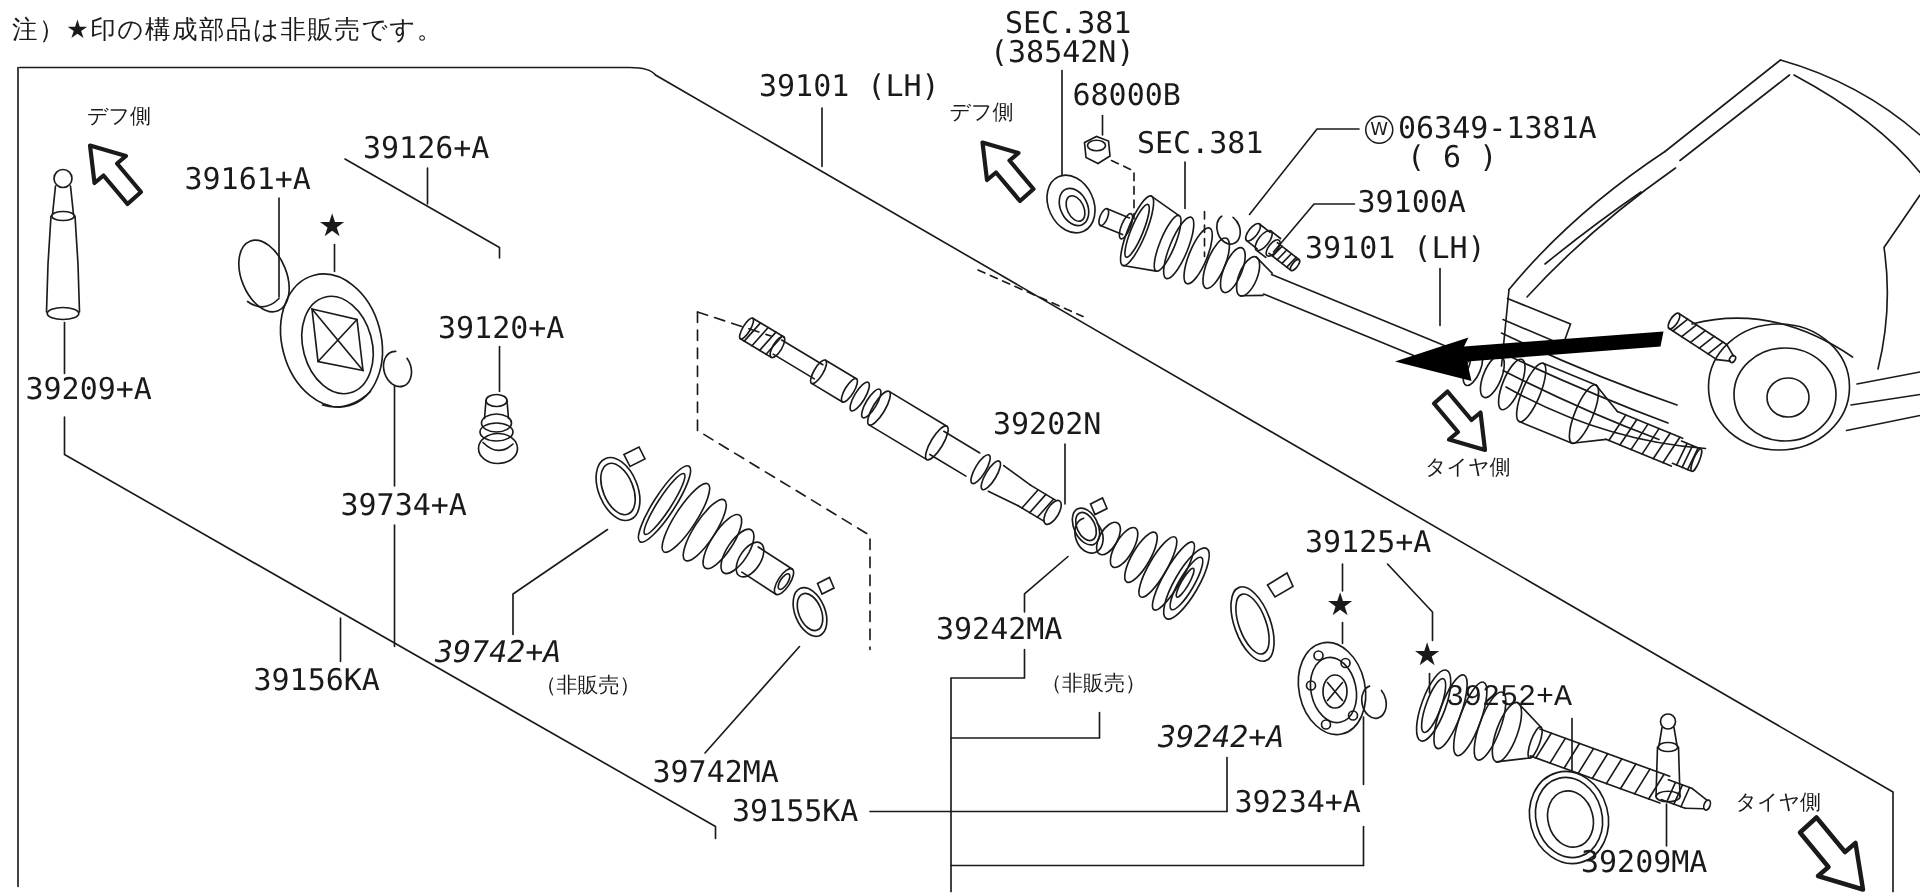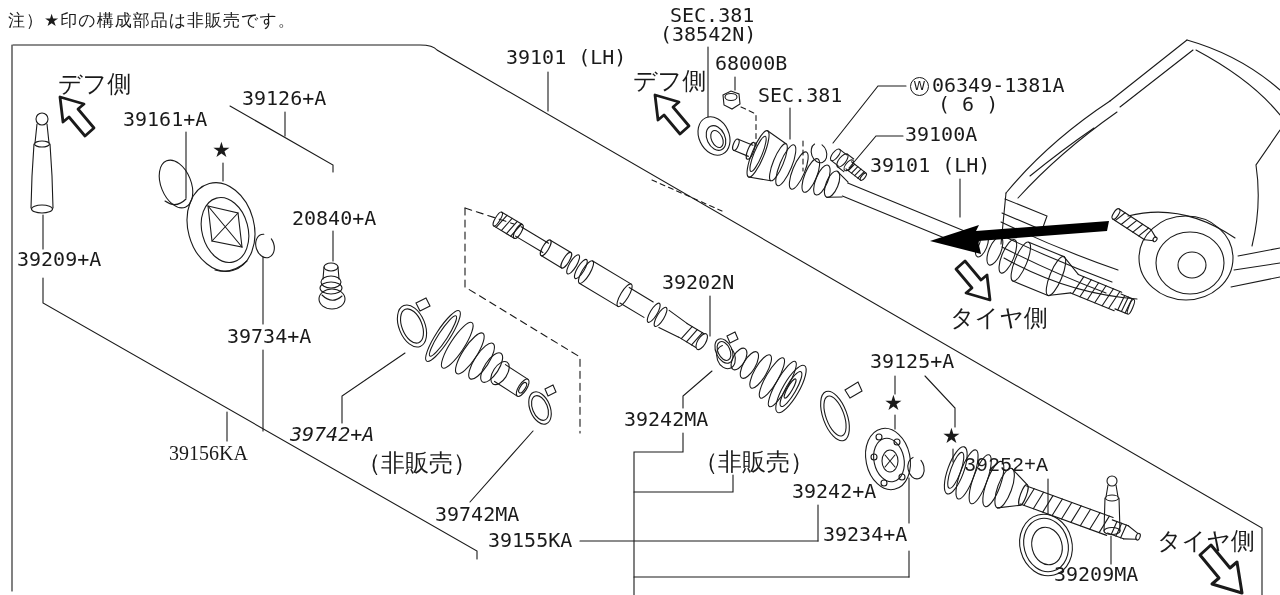--- a/index.html
+++ b/index.html
@@ -1,20 +1,20 @@
 <!DOCTYPE html>
 <html><head>
 <meta charset="utf-8">
 <style>
   html,body{margin:0;padding:0;background:#fff;}
   #stage{position:relative;width:1280px;height:595px;background:#ffffff;overflow:hidden;
          font-family:"DejaVu Sans Mono","Liberation Mono",monospace;color:#1a1a1a;}
   svg{position:absolute;left:0;top:0;}
   .lbl{position:absolute;font-size:20px;line-height:1.05;white-space:nowrap;color:#1a1a1a;}
-  .jp{font-family:Liberation Serif, serif;font-size:24px;}
+  .jp{font-family:Liberation Mono, monospace;font-size:14px;}
   .note{font-family:"DejaVu Sans","Liberation Sans",sans-serif;font-size:17px;letter-spacing:1px;}
   .star{position:absolute;font-family:"DejaVu Sans","Liberation Sans",sans-serif;font-size:21px;line-height:1;}
   .wcirc{position:absolute;width:17px;height:17px;border:1.6px solid #1a1a1a;border-radius:50%;
          font-size:12px;line-height:17px;text-align:center;font-family:"DejaVu Sans",sans-serif;}
 </style>
 </head>
 <body>
 
 <div id="stage">
 
@@ -324,43 +324,43 @@
 
   <div class="lbl note" style="left:8px;top:12px;">注）★印の構成部品は非販売です。</div>
 
   <div class="lbl jp" style="left:58px;top:72px;">デフ側</div>
   <div class="lbl jp" style="left:633px;top:69px;">デフ側</div>
   <div class="lbl jp" style="left:950px;top:306px;">タイヤ側</div>
   <div class="lbl jp" style="left:1157px;top:529px;">タイヤ側</div>
 
   <div class="lbl" style="left:123px;top:109px;">39161+A</div>
   <div class="lbl" style="left:242px;top:88px;">39126+A</div>
-  <div class="lbl" style="left:292px;top:208px;">20840+A</div>
+  <div class="lbl" style="left:292px;top:208px;">39120+A</div>
   <div class="lbl" style="left:17px;top:249px;">39209+A</div>
   <div class="lbl" style="left:227px;top:326px;">39734+A</div>
 
   <div class="lbl" style="left:506px;top:47px;">39101 (LH)</div>
   <div class="lbl" style="left:670px;top:5px;">SEC.381</div>
   <div class="lbl" style="left:660px;top:24px;">(38542N)</div>
   <div class="lbl" style="left:715px;top:53px;">68000B</div>
   <div class="lbl" style="left:758px;top:85px;">SEC.381</div>
 
   <div class="wcirc" style="left:910px;top:77px;">W</div>
   <div class="lbl" style="left:932px;top:75px;">06349-1381A</div>
   <div class="lbl" style="left:938px;top:94px;">( 6 )</div>
   <div class="lbl" style="left:905px;top:124px;">39100A</div>
   <div class="lbl" style="left:870px;top:155px;">39101 (LH)</div>
 
   <div class="lbl" style="left:662px;top:272px;">39202N</div>
   <div class="lbl" style="left:870px;top:351px;">39125+A</div>
   <div class="lbl" style="left:624px;top:409px;">39242MA</div>
   <div class="lbl jp" style="left:694px;top:450px;">（非販売）</div>
-  <div class="lbl" style="left:792px;top:481px;">39242+A</div>
-
-  <div class="lbl" style="left:169px;top:443px;font-family:Liberation Serif, serif;">39156KA</div>
+  <div class="lbl" style="left:772px;top:481px;font-style:italic;">39242+A</div>
+
+  <div class="lbl" style="left:169px;top:443px;">39156KA</div>
   <div class="lbl" style="left:290px;top:424px;font-style:italic;">39742+A</div>
   <div class="lbl jp" style="left:357px;top:451px;">（非販売）</div>
   <div class="lbl" style="left:435px;top:504px;">39742MA</div>
   <div class="lbl" style="left:488px;top:530px;">39155KA</div>
 
   <div class="lbl" style="left:823px;top:524px;">39234+A</div>
   <div class="lbl" style="left:964px;top:455px;font-family:Liberation Mono, monospace;">39252+A</div>
   <div class="lbl" style="left:1054px;top:564px;">39209MA</div>
 
   <span class="star" style="left:212px;top:140px;">★</span>

